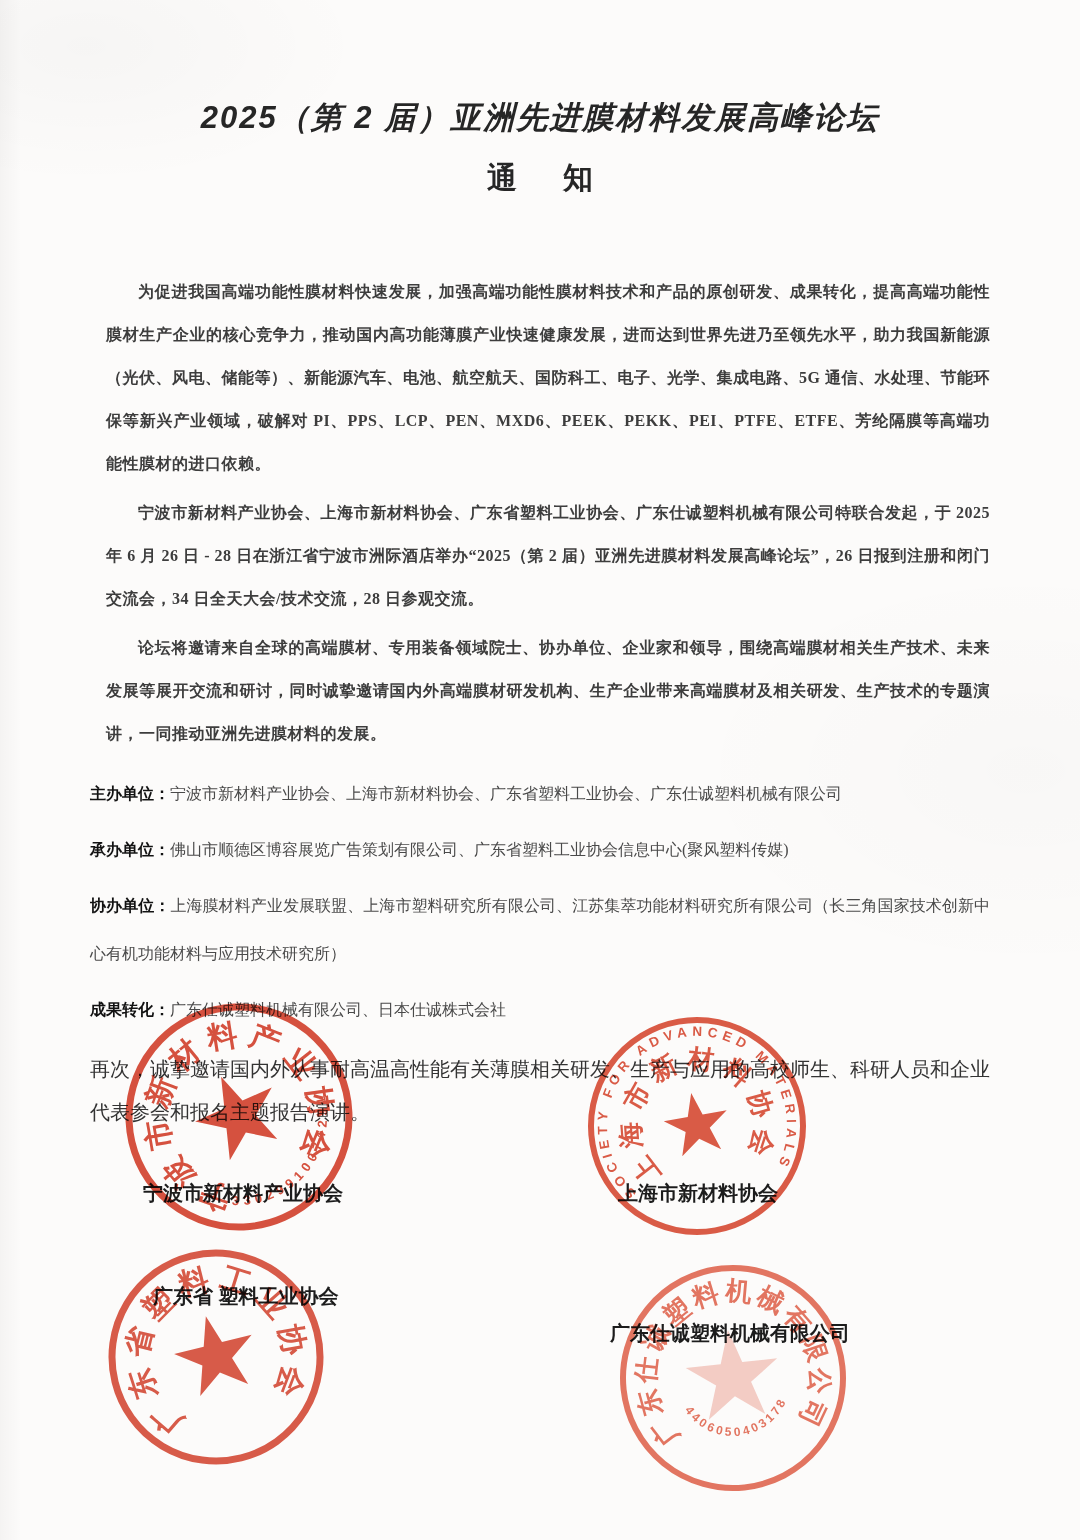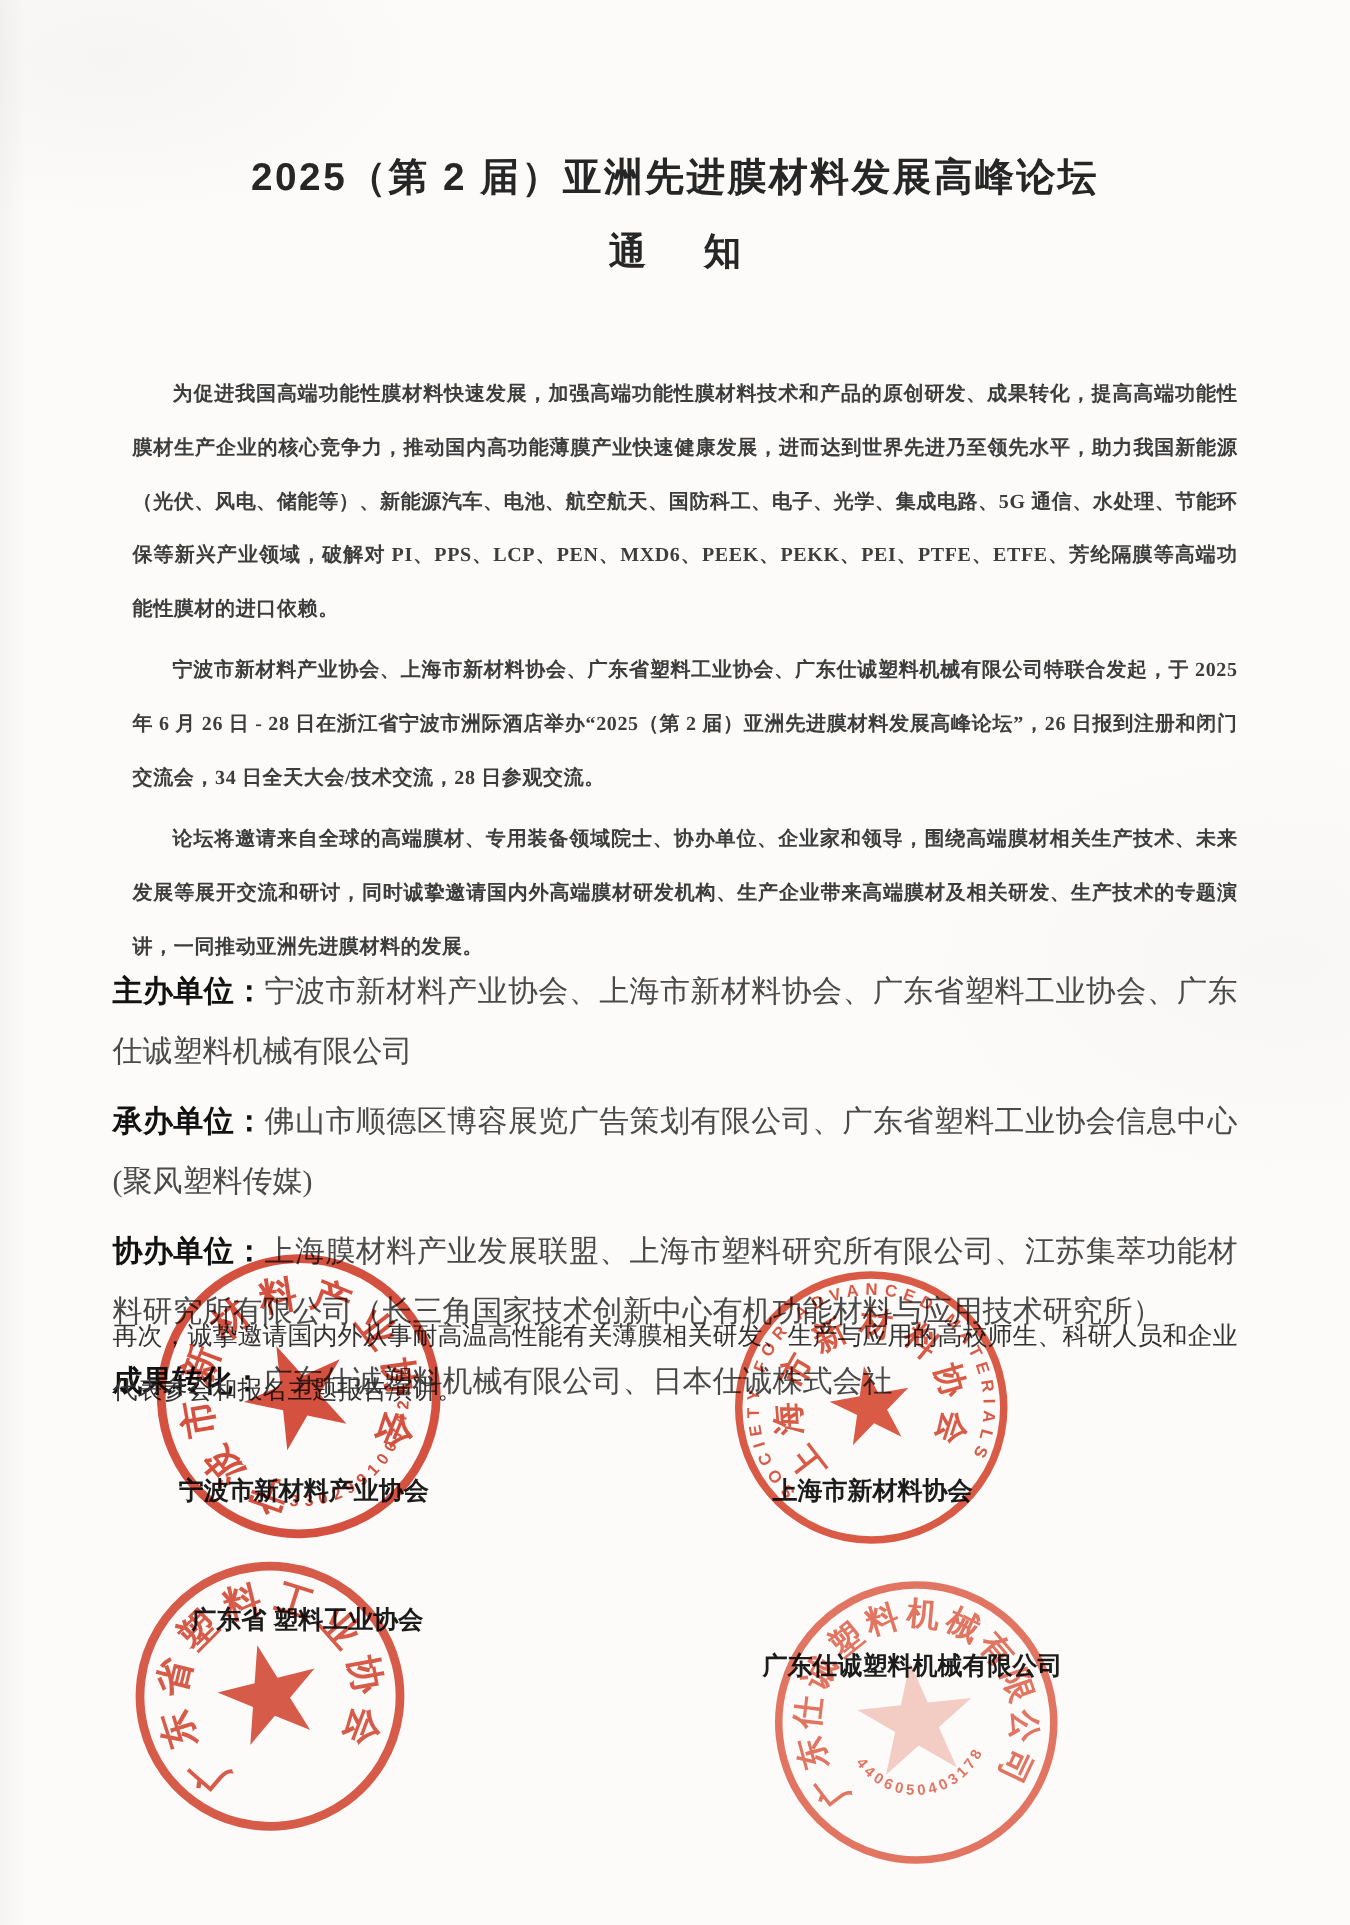--- a/index.html
+++ b/index.html
@@ -10,27 +10,28 @@
     background:#fcfbfa;
     background-image:
       radial-gradient(ellipse 400px 200px at 8% 3%, rgba(0,0,0,0.025), transparent 70%),
       radial-gradient(ellipse 500px 300px at 95% 50%, rgba(0,0,0,0.015), transparent 70%),
       linear-gradient(90deg, rgba(0,0,0,0.03), transparent 2%);
     overflow:hidden;
     font-family:"Liberation Serif", serif;
     color:#3d3d3d;
   }
   .title{
-    margin:0;padding-top:120px;
+    margin:0;padding-top:96px;
     text-align:center;
     font-family:"Liberation Sans", sans-serif;
     font-weight:bold;
     font-size:31px;line-height:44px;
     letter-spacing:2px;
     color:#262626;
+    font-style:italic;
   }
   .subtitle{
     margin:16px 0 0 0;
     text-align:center;
     font-family:"Liberation Sans", sans-serif;
     font-weight:bold;
     font-size:30px;line-height:44px;
     letter-spacing:8px;text-indent:8px;
     color:#262626;
   }
@@ -43,21 +44,21 @@
     letter-spacing:0.5px;
     color:#3d3d3d;
     font-weight:bold;
   }
   .org-block{
     position:absolute;left:90px;right:90px;top:770px;
     z-index:2;
   }
   .org-row{
     margin:0 0 8px 0;
-    font-size:24px;line-height:48px;
+    font-size:16px;line-height:48px;
     text-align:justify;
     color:#4a4a4a;
   }
   .org-label{
     font-family:"Liberation Sans", sans-serif;
     font-weight:bold;
     color:#121212;
   }
   .closing{
     position:absolute;left:90px;right:90px;top:1048px;

